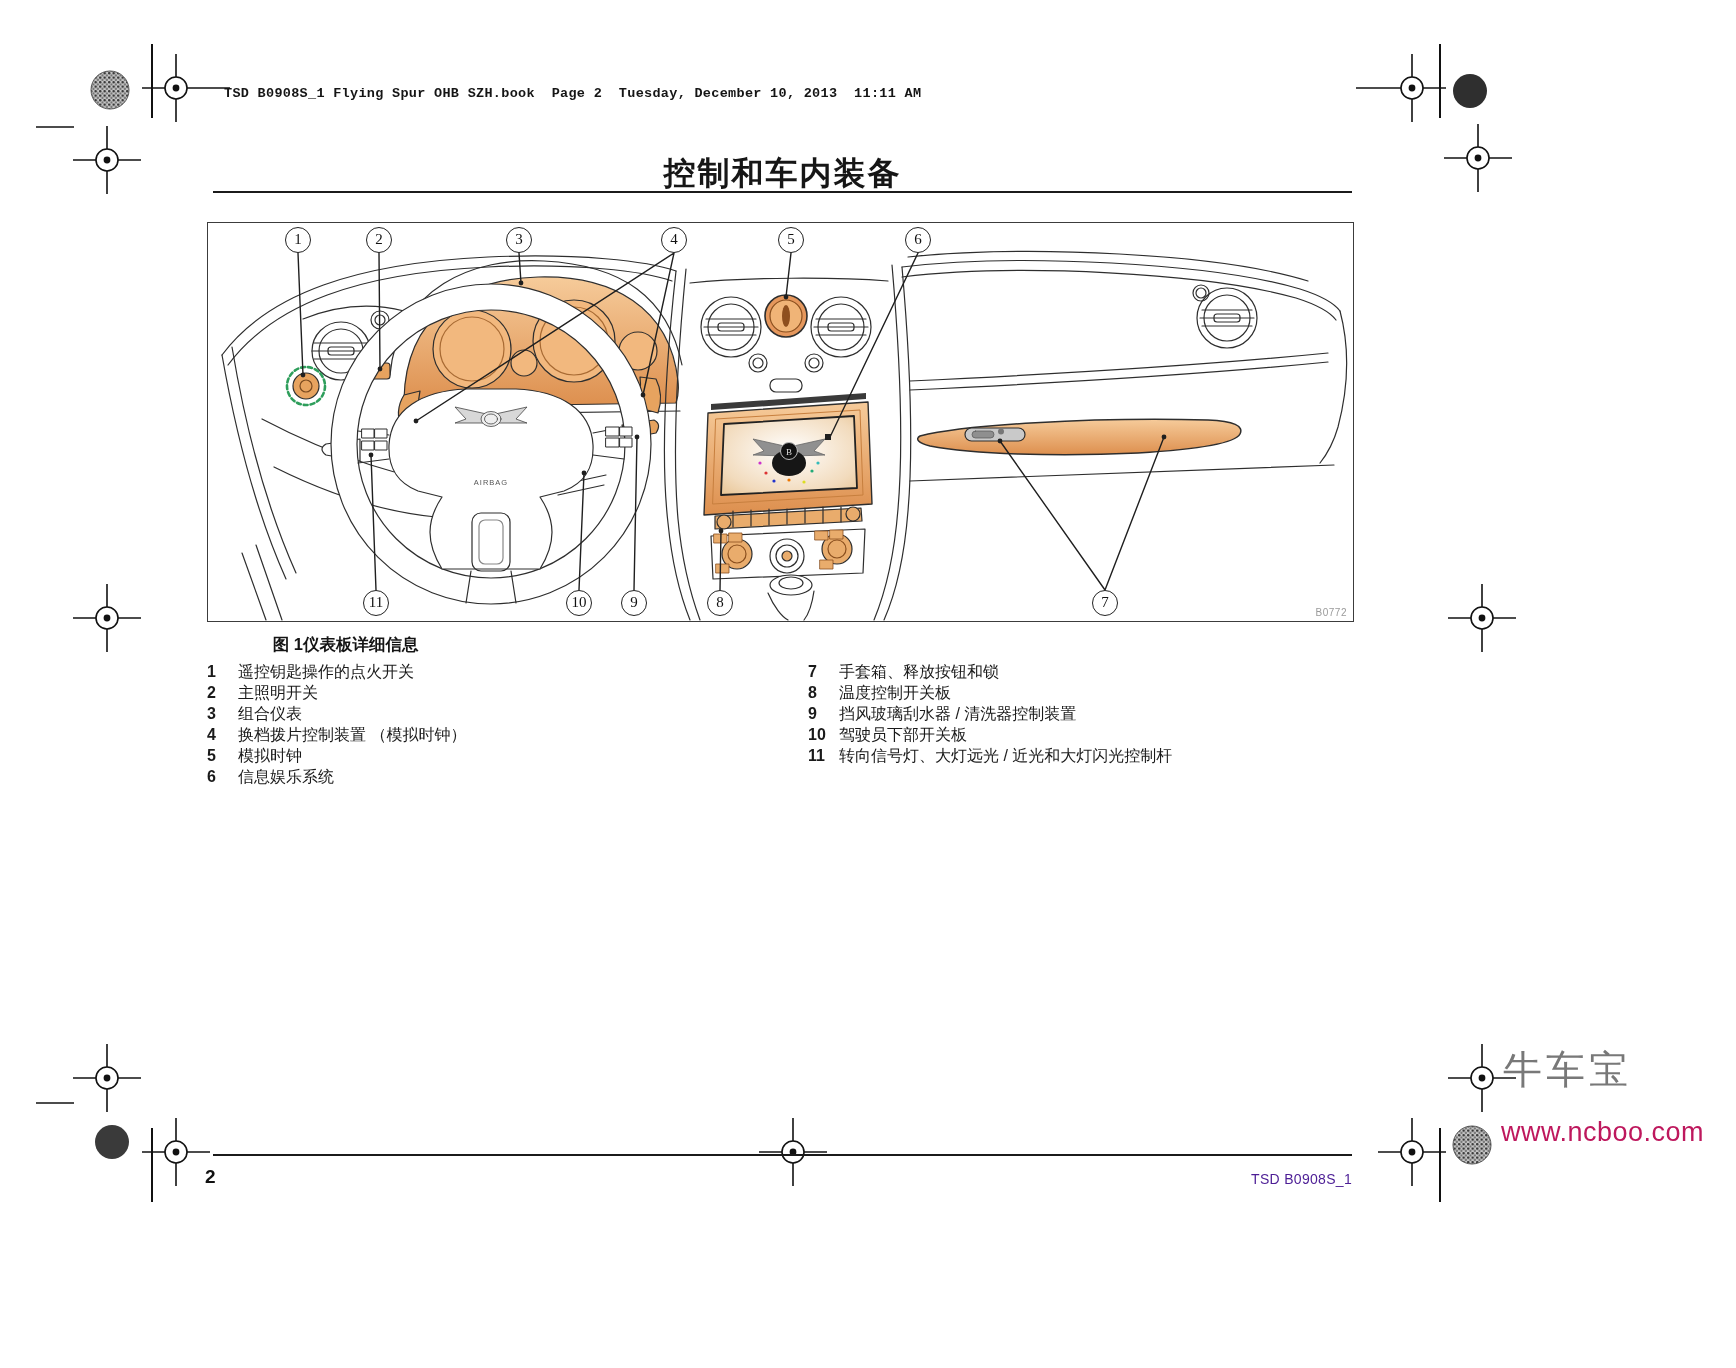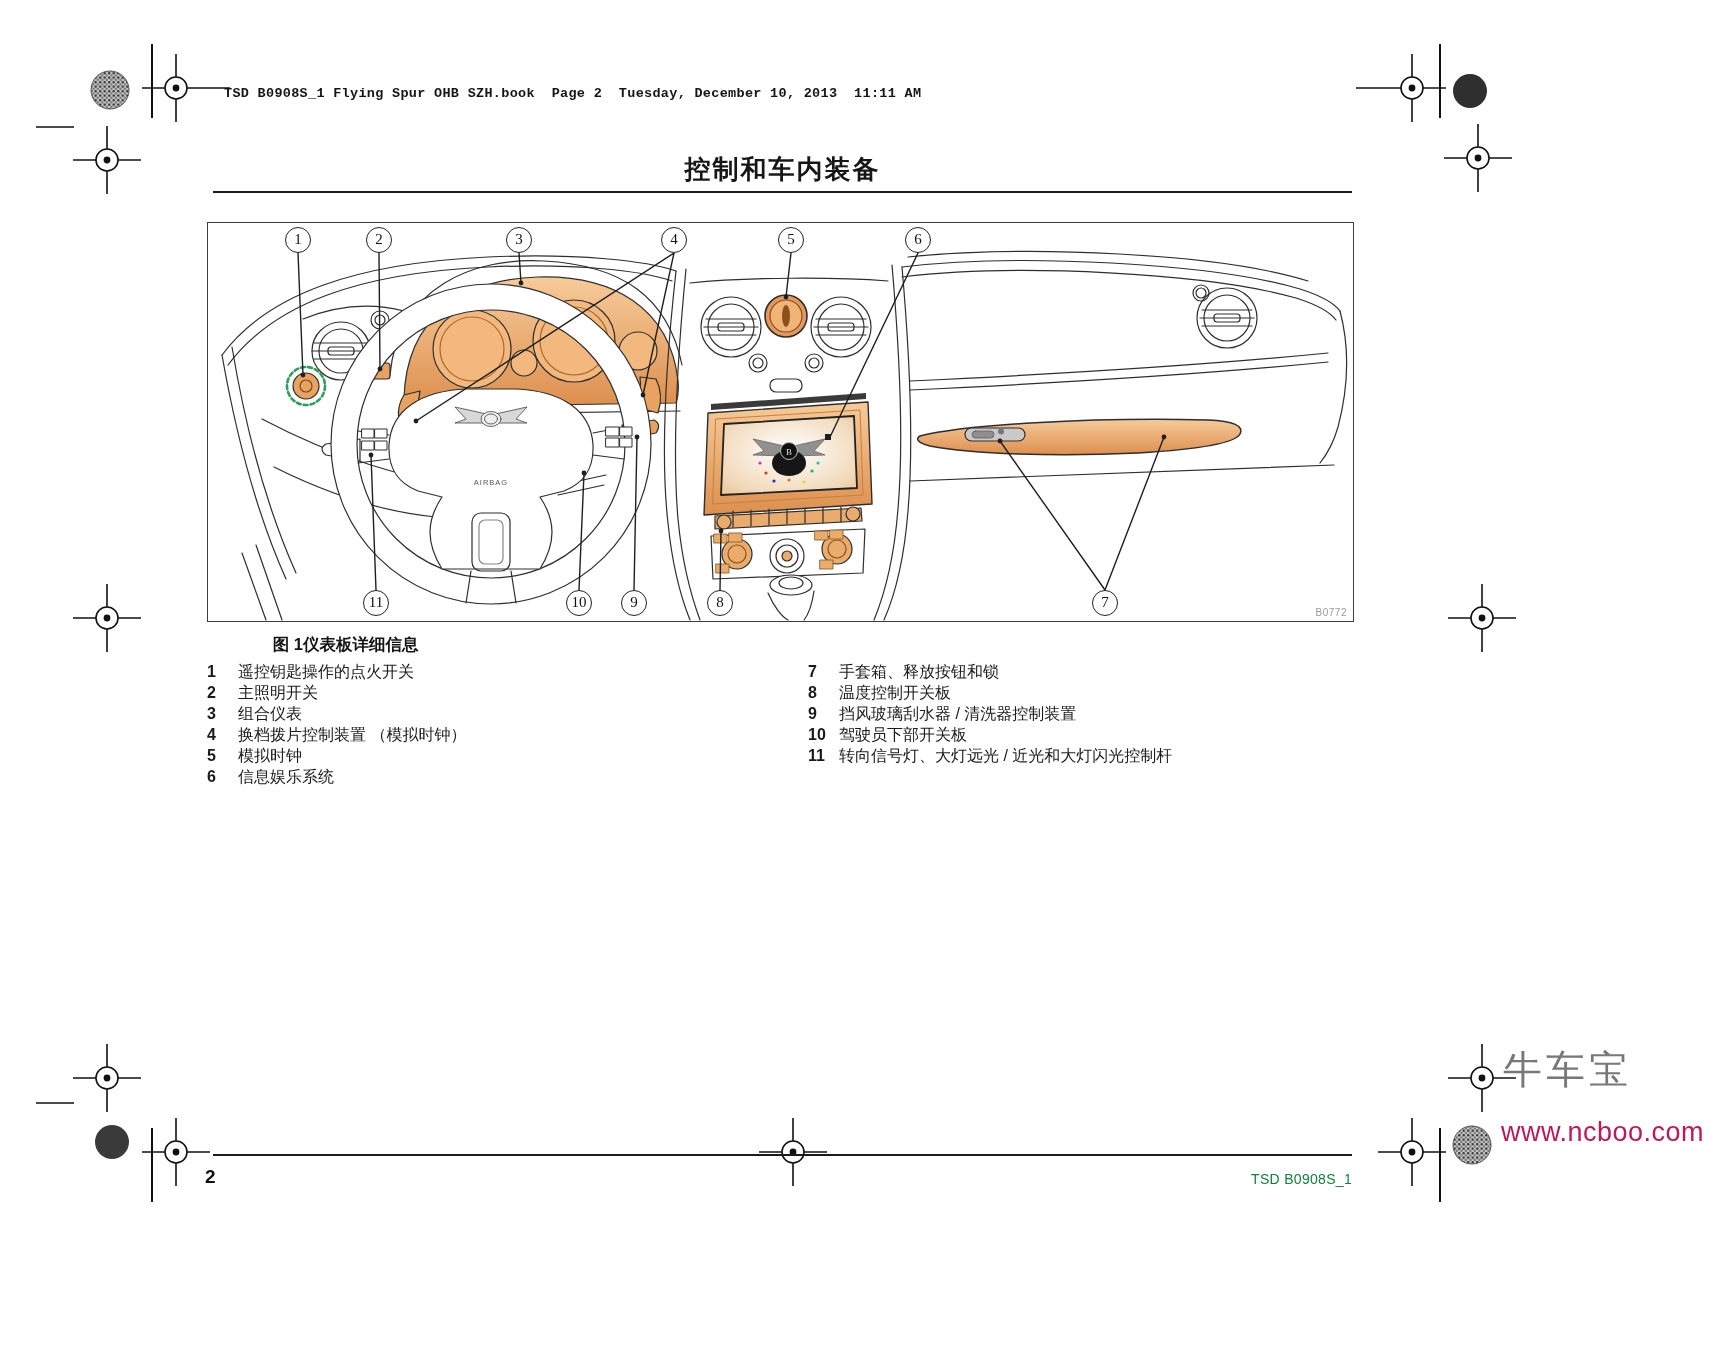--- a/index.html
+++ b/index.html
@@ -8,21 +8,21 @@
     font-family:"Liberation Sans",sans-serif;color:#111;overflow:hidden;
   }
   .abs{position:absolute;}
   
   .header-line{
     left:224px;top:86px;font-family:Liberation Mono, monospace;
     font-weight:bold;font-size:13.5px;white-space:pre;color:#151515;letter-spacing:.3px;
   }
   
   .page-title{left:213px;top:152px;width:1139px;text-align:center;
-    font-size:26px;font-weight:bold;letter-spacing:2px;color:#161616;}
+    font-size:32px;font-weight:bold;letter-spacing:2px;color:#161616;}
   .title-rule{left:213px;top:191px;width:1139px;height:2.2px;background:#1b1b1b;}
   
   .diagram-box{left:207px;top:222px;width:1145px;height:398px;border:1.6px solid #3c3c3c;background:#fff;}
   .diagram-box svg{position:absolute;left:0;top:0;}
   .callout{
     position:absolute;width:26px;height:26px;box-sizing:border-box;border:1.5px solid #222;
     border-radius:50%;background:#fff;font-family:"Liberation Serif",serif;
     font-size:15px;line-height:23px;text-align:center;color:#111;z-index:5;
   }
   .image-code{position:absolute;right:6px;bottom:3px;font-size:10px;color:#9a9a9a;letter-spacing:.5px;padding-left:20px;}
@@ -34,21 +34,21 @@
   .legend-right{left:808px;top:661px;width:560px;}
   .legend-row{display:flex;height:21px;line-height:21px;font-size:16px;color:#1a1a1a;}
   .legend-row .ln{width:31px;font-weight:bold;flex:0 0 31px;}
   .legend-row .lt{white-space:nowrap;}
   
   .wm-brand{left:1503px;top:1043px;font-size:39px;color:#787878;letter-spacing:4px;font-weight:normal;}
   .wm-site{left:1501px;top:1097px;font-size:27px;color:#be185d;letter-spacing:.5px;margin-top:20px;}
   
   .footer-rule{left:213px;top:1154px;width:1139px;height:2.4px;background:#1b1b1b;}
   .page-number{left:205px;top:1166px;font-size:19px;font-weight:bold;color:#111;}
-  .doc-code{left:1052px;top:1171px;width:300px;text-align:right;font-size:14px;color:#15803d;letter-spacing:.3px;}
+  .doc-code{left:1052px;top:1171px;width:300px;text-align:right;font-size:14px;color:#4c1d95;letter-spacing:.3px;}
   .regmarks{left:0;top:0;pointer-events:none;}
 </style>
 </head>
 <body>
 
 <svg class="abs regmarks" width="1736" height="1368" viewBox="0 0 1736 1368">
   <defs>
     <pattern id="ht" width="4.5" height="4.5" patternUnits="userSpaceOnUse">
       <rect width="4.5" height="4.5" fill="#c6c6c6"></rect>
       <circle cx="1.2" cy="1.2" r="1.2" fill="#2c2c2c"></circle>

